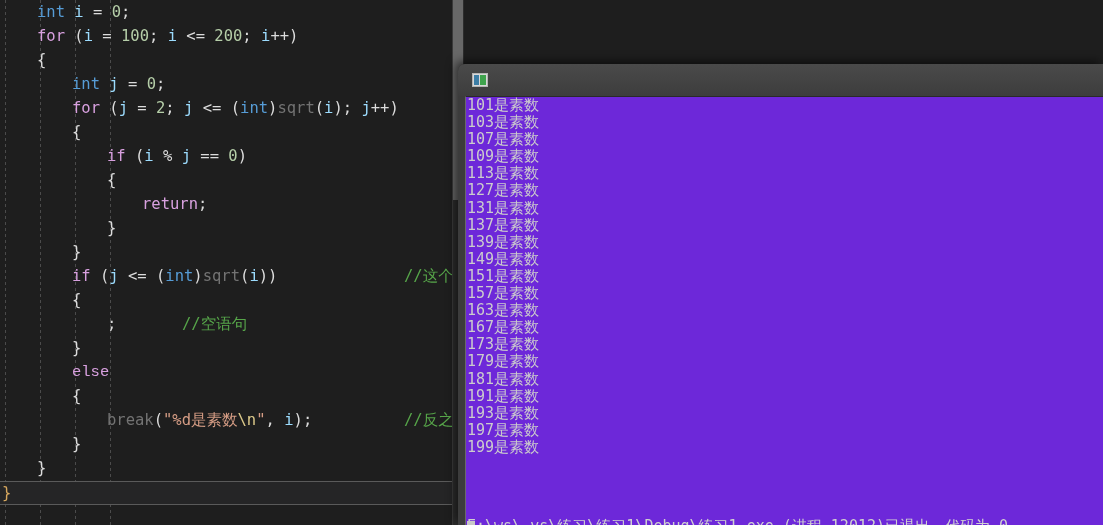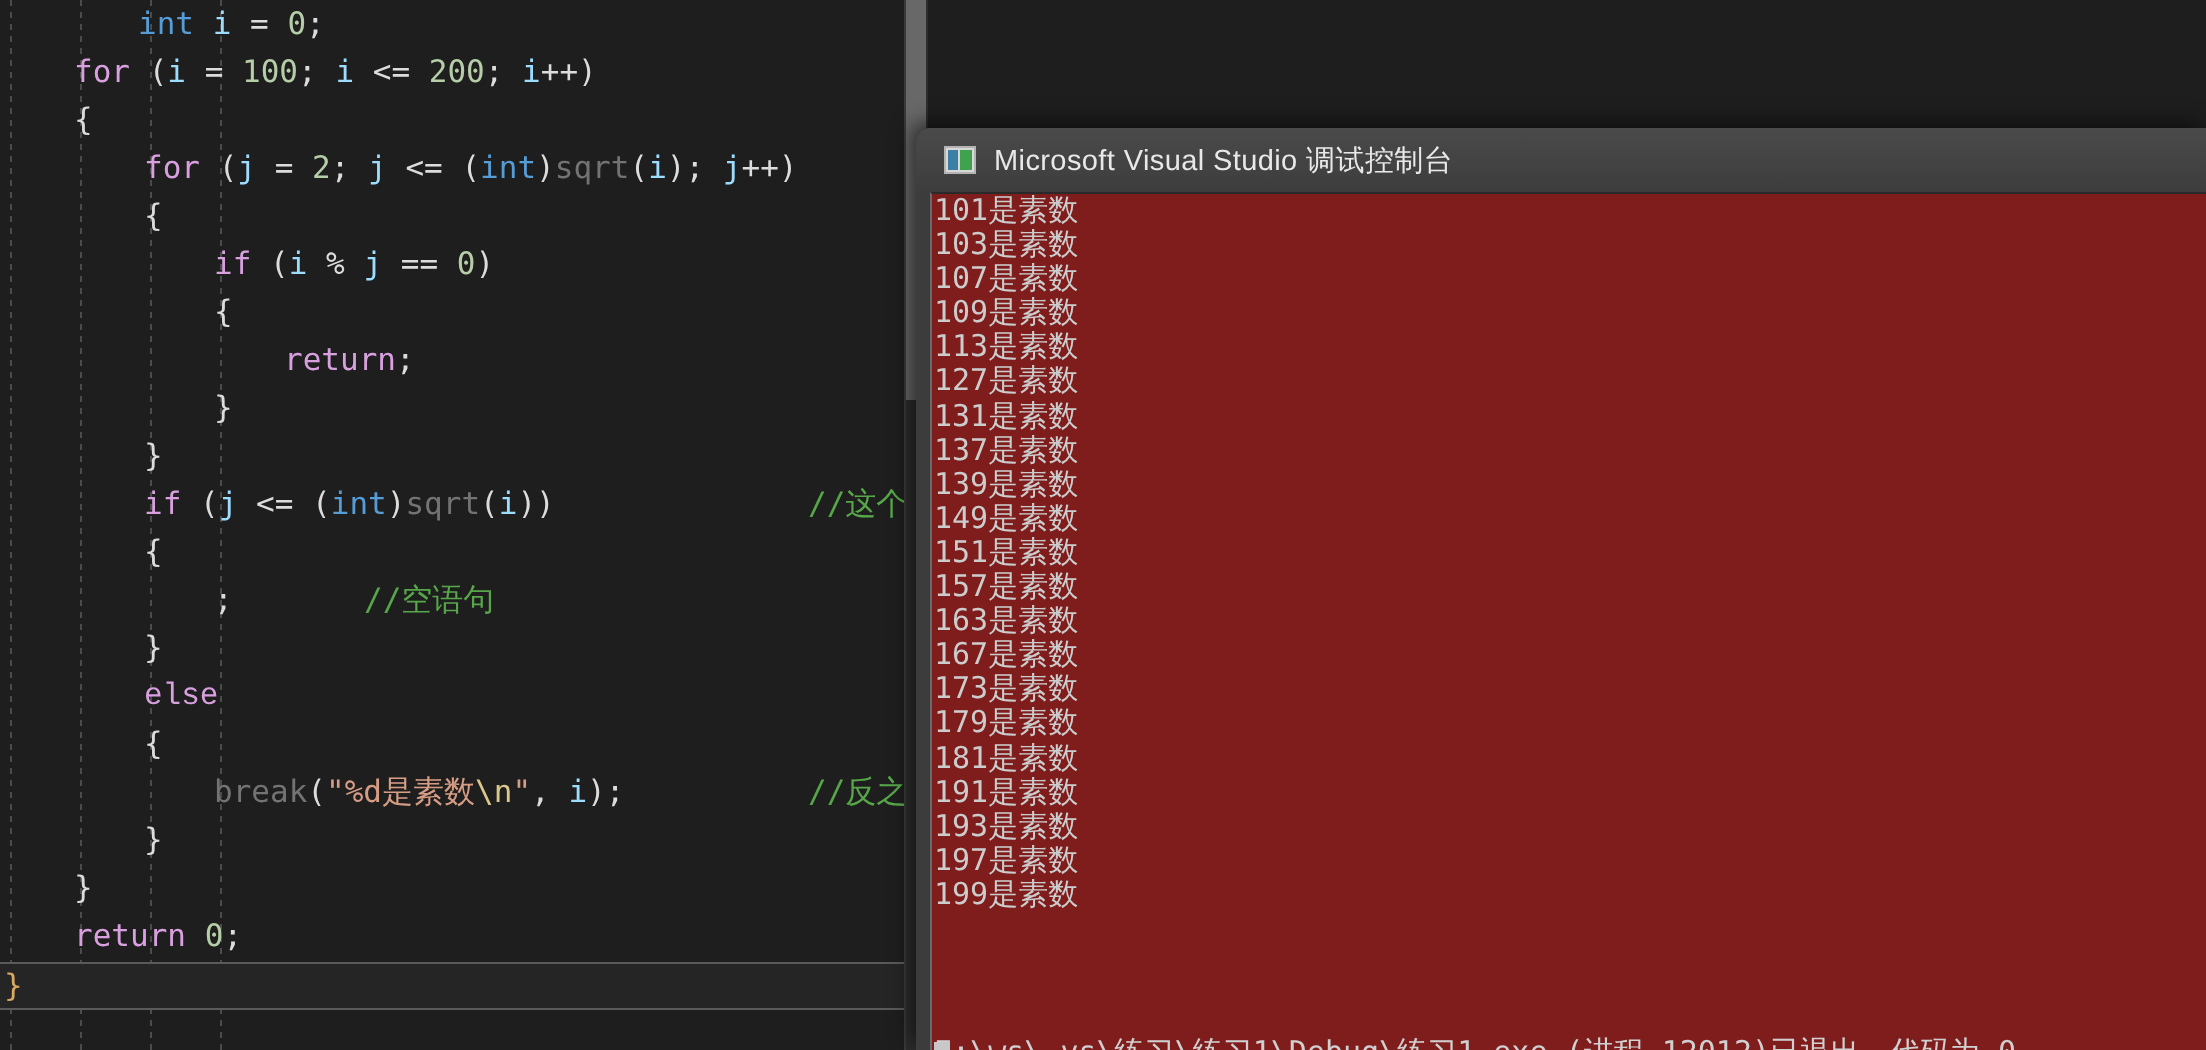--- a/index.html
+++ b/index.html
@@ -87,21 +87,21 @@
   }
   #console-appicon:after{
     content:"";position:absolute;left:7px;top:1px;width:6px;height:10px;background:#3fa34d;
   }
   #console-title{
     font-family:"Liberation Sans","DejaVu Sans",sans-serif;
     font-size:14.5px;color:#e8e8e8;letter-spacing:.2px;white-space:nowrap;
   }
   #console-body{
     position:absolute;left:7px;top:32px;right:0;bottom:0;
-    background:#7f1d1d;
+    background:#6d28d9;
     border-left:1px solid #6a6a6a;border-top:1px solid #2a2a2a;
     overflow:hidden;box-sizing:border-box;
   }
   #console-text{
     position:absolute;left:1px;top:0px;width:100%;
     font-family:"DejaVu Sans Mono","Liberation Mono",monospace;
     font-size:15px;color:#cccccc;white-space:pre;
   }
   .con-line{height:17.1px;line-height:17.1px;white-space:pre;overflow:visible;}
   #console-exit{
@@ -120,23 +120,24 @@
 <div id="editor">
 
   <div id="code-surface">
     <div id="indent-guides">
         <div class="guide" style="left: 5px;"></div>
         <div class="guide" style="left: 40px;"></div>
         <div class="guide" style="left: 75px;"></div>
         <div class="guide" style="left: 110px;"></div>
       </div>
     <div id="code-lines">
-        <div class="code-line"><span class="txt" style="left: 37px; margin-left: 32px;"><span class="typ">int</span><span class="punc"> </span><span class="ident">i</span><span class="punc"> = </span><span class="num">0</span><span class="punc">;</span></span></div>
+        <div class="code-line"><span class="txt" style="left: 37px;"><span class="typ">int</span><span class="punc"> </span><span class="ident">i</span><span class="punc"> = </span><span class="num">0</span><span class="punc">;</span></span></div>
         <div class="code-line"><span class="txt" style="left: 37px;"><span class="kw">for</span><span class="punc"> (</span><span class="ident">i</span><span class="punc"> = </span><span class="num">100</span><span class="punc">; </span><span class="ident">i</span><span class="punc"> &lt;= </span><span class="num">200</span><span class="punc">; </span><span class="ident">i</span><span class="punc">++)</span></span></div>
         <div class="code-line"><span class="txt" style="left: 37px;"><span class="brace">{</span></span></div>
+        <div class="code-line"><span class="txt" style="left: 72px;"><span class="typ">int</span><span class="punc"> </span><span class="ident">j</span><span class="punc"> = </span><span class="num">0</span><span class="punc">;</span></span></div>
         <div class="code-line"><span class="txt" style="left: 72px;"><span class="kw">for</span><span class="punc"> (</span><span class="ident">j</span><span class="punc"> = </span><span class="num">2</span><span class="punc">; </span><span class="ident">j</span><span class="punc"> &lt;= (</span><span class="typ">int</span><span class="punc">)</span><span class="fn">sqrt</span><span class="punc">(</span><span class="ident">i</span><span class="punc">); </span><span class="ident">j</span><span class="punc">++)</span></span></div>
         <div class="code-line"><span class="txt" style="left: 72px;"><span class="brace">{</span></span></div>
         <div class="code-line"><span class="txt" style="left: 107px;"><span class="kw">if</span><span class="punc"> (</span><span class="ident">i</span><span class="punc"> % </span><span class="ident">j</span><span class="punc"> == </span><span class="num">0</span><span class="punc">)</span></span></div>
         <div class="code-line"><span class="txt" style="left: 107px;"><span class="brace">{</span></span></div>
         <div class="code-line"><span class="txt" style="left: 142px;"><span class="kw">return</span><span class="punc">;</span></span></div>
         <div class="code-line"><span class="txt" style="left: 107px;"><span class="brace">}</span></span></div>
         <div class="code-line"><span class="txt" style="left: 72px;"><span class="brace">}</span></span></div>
         <div class="code-line"><span class="txt" style="left: 72px;"><span class="kw">if</span><span class="punc"> (</span><span class="ident">j</span><span class="punc"> &lt;= (</span><span class="typ">int</span><span class="punc">)</span><span class="fn">sqrt</span><span class="punc">(</span><span class="ident">i</span><span class="punc">))</span></span><span class="cmt" style="left: 404px;">//这个</span></div>
         <div class="code-line"><span class="txt" style="left: 72px;"><span class="brace">{</span></span></div>
         <div class="code-line"><span class="txt" style="left: 107px;"><span class="punc">;</span></span><span class="cmt" style="left: 182px;">//空语句</span></div>
@@ -154,21 +155,20 @@
   </div>
 
   <div id="editor-scrollbar"></div>
   <div id="editor-scroll-thumb"></div>
 </div>
 
 <div id="console-window">
 
   <div id="console-titlebar">
     <div id="console-appicon"></div>
-    <span id="console-title">Microsoft Visual Studio 调试控制台</span>
   </div>
 
   <div id="console-body">
     <div id="console-text"><div class="con-line">101是素数</div><div class="con-line">103是素数</div><div class="con-line">107是素数</div><div class="con-line">109是素数</div><div class="con-line">113是素数</div><div class="con-line">127是素数</div><div class="con-line">131是素数</div><div class="con-line">137是素数</div><div class="con-line">139是素数</div><div class="con-line">149是素数</div><div class="con-line">151是素数</div><div class="con-line">157是素数</div><div class="con-line">163是素数</div><div class="con-line">167是素数</div><div class="con-line">173是素数</div><div class="con-line">179是素数</div><div class="con-line">181是素数</div><div class="con-line">191是素数</div><div class="con-line">193是素数</div><div class="con-line">197是素数</div><div class="con-line">199是素数</div></div>
     <div id="console-exit">
       <div class="exit-line">E:\ws\.vs\练习\练习1\Debug\练习1.exe (进程 12012)已退出，代码为 0。</div>
       
     </div>
     <div id="console-cursor"></div>
   </div>

